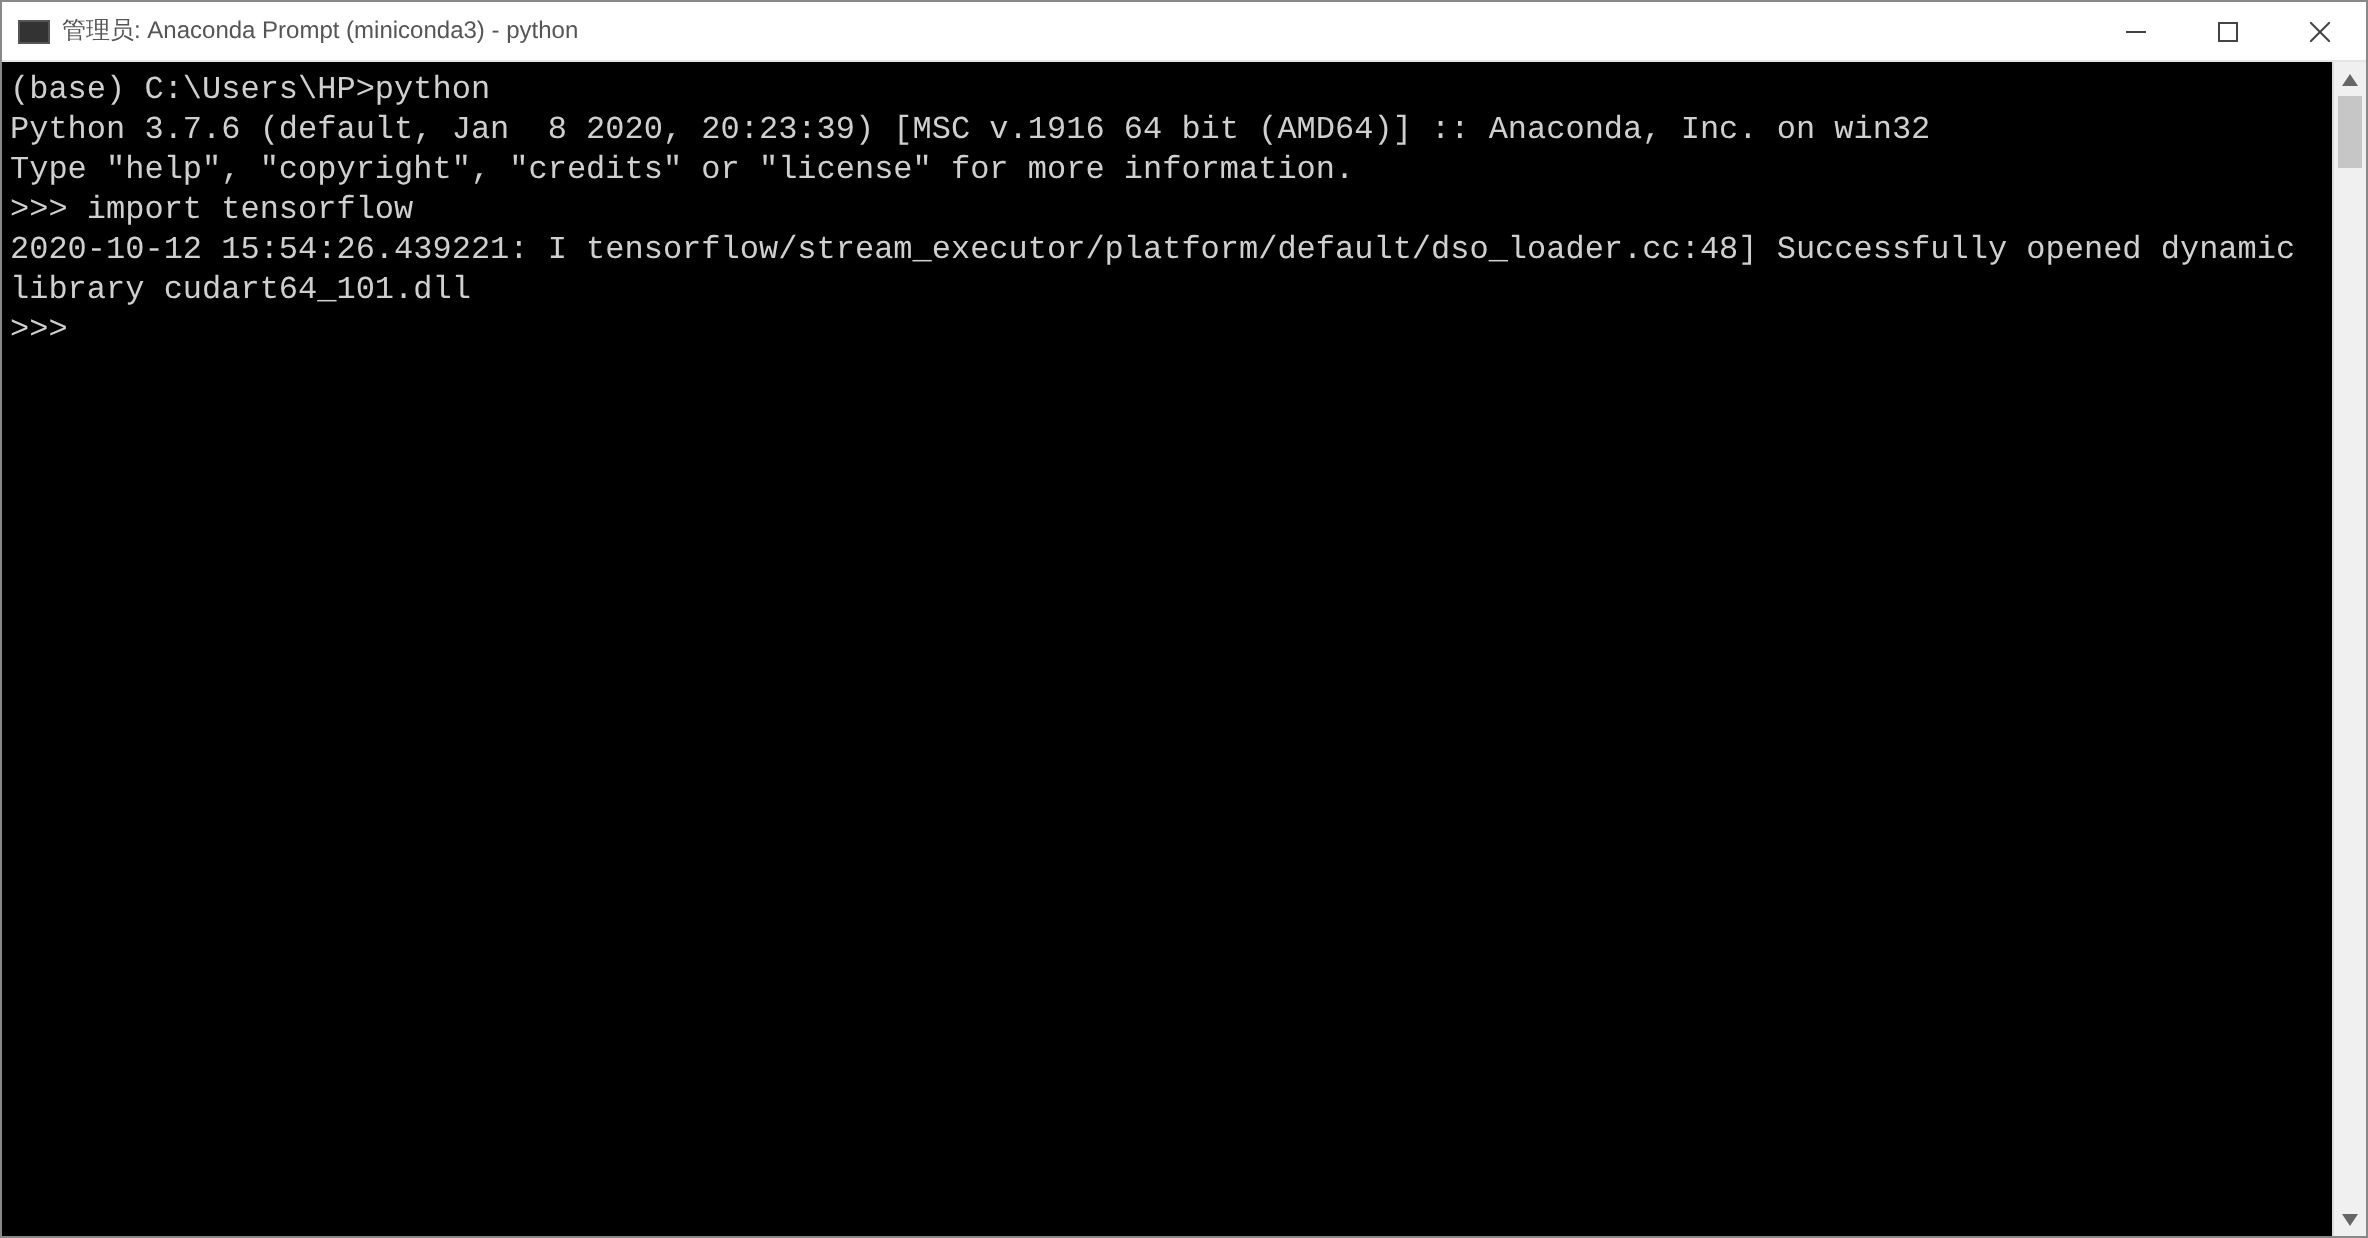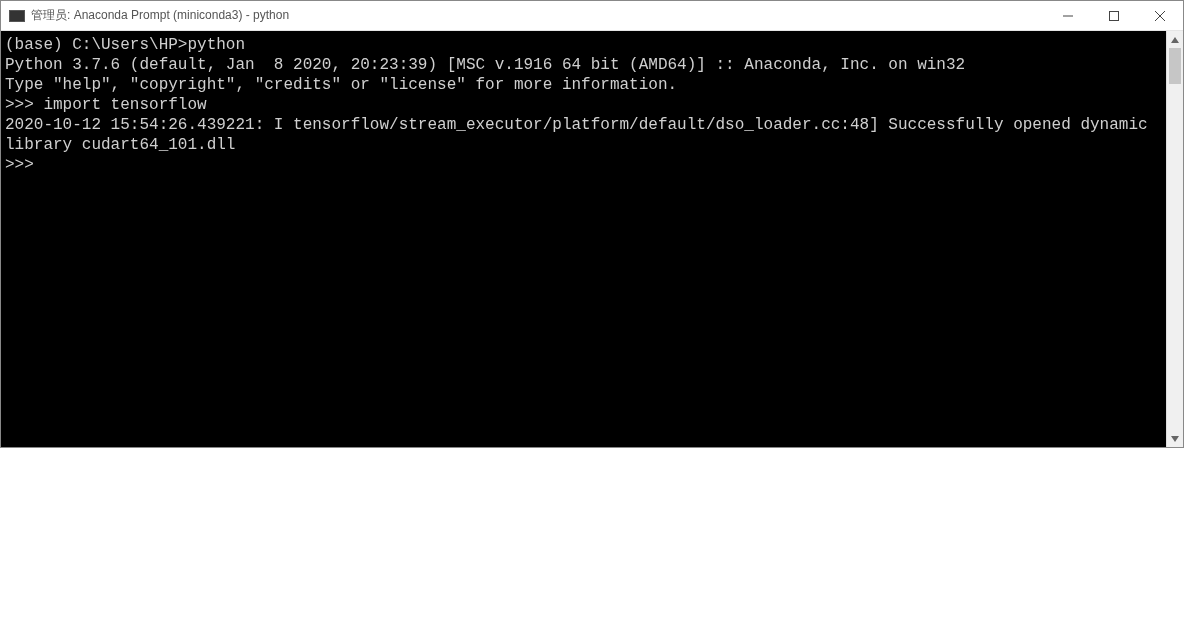--- a/index.html
+++ b/index.html
@@ -1,17 +1,17 @@
 <!DOCTYPE html>
 <html><head>
 <meta charset="utf-8">
 <style>
   * { margin: 0; padding: 0; box-sizing: border-box; }
   html, body { width: 1184px; height: 619px; overflow: hidden; font-family: "Segoe UI", Tahoma, sans-serif; background: #fff; }
-  .window { width: 1184px; height: 448px; border: 1px solid #888; display: flex; flex-direction: column; background: #fff; }
+  .window { width: 1184px; height: 619px; border: 1px solid #888; display: flex; flex-direction: column; background: #fff; }
   .titlebar { height: 30px; display: flex; align-items: center; background: #fff; border-bottom: 1px solid #e5e5e5; position: relative; }
   .titlebar .icon-box { width: 16px; height: 12px; background: #333; margin-left: 8px; margin-right: 6px; border: 1px solid #555; }
   .titlebar .title { font-size: 12px; color: #555; flex: 1; white-space: nowrap; }
   .win-controls { display: flex; height: 100%; }
   .win-btn { width: 46px; height: 100%; display: flex; align-items: center; justify-content: center; color: #555; background: transparent; border: none; font-size: 10px; }
   .win-btn svg { width: 10px; height: 10px; stroke: #444; stroke-width: 1; fill: none; }
   .client { flex: 1; display: flex; position: relative; background: #000; }
   .terminal { flex: 1; background: #000; color: #cfcfcf; font-family: "NSimSun","SimSun","Courier New",monospace; font-size: 16px; line-height: 20px; padding: 4px 2px 2px 4px; white-space: pre-wrap; word-break: break-all; overflow: hidden; }
   .terminal .line { white-space: pre-wrap; }
   .scrollbar { width: 17px; background: #f0f0f0; display: flex; flex-direction: column; border-left: 1px solid #ddd; }

